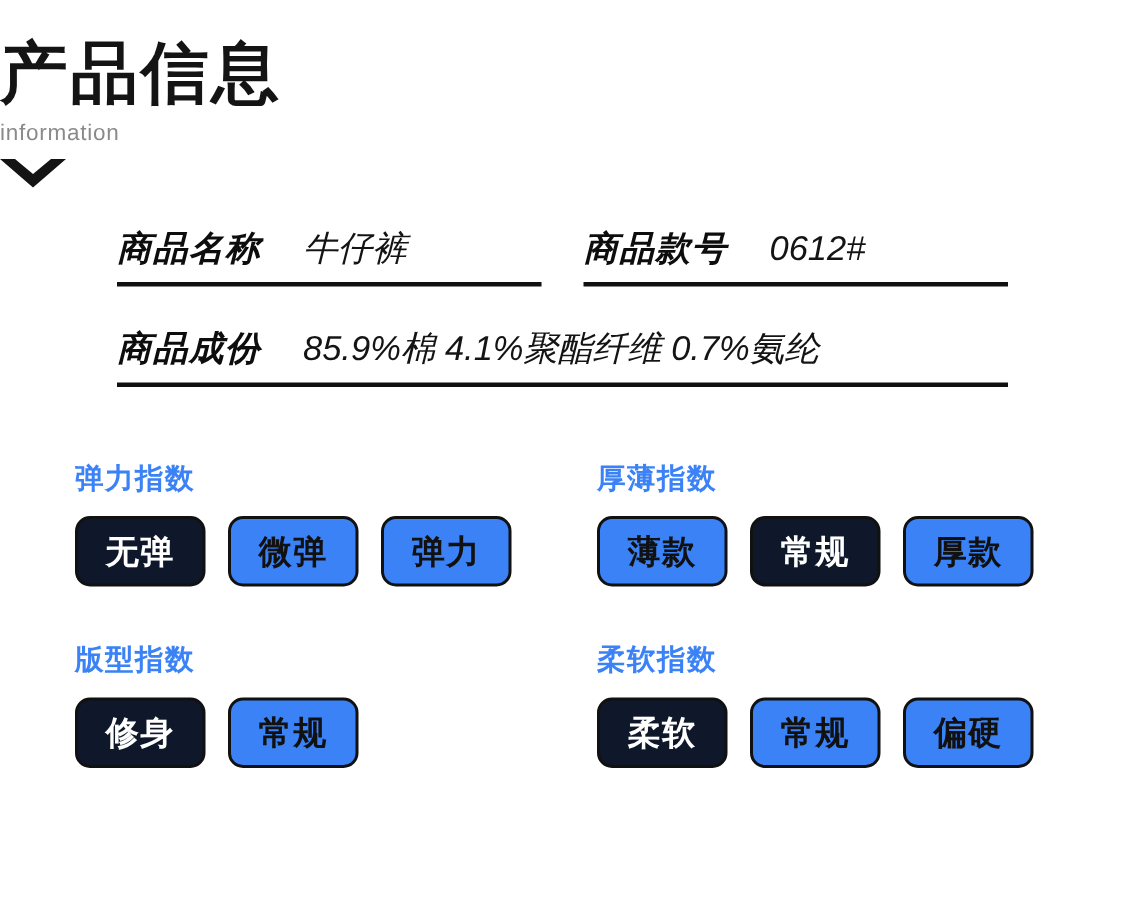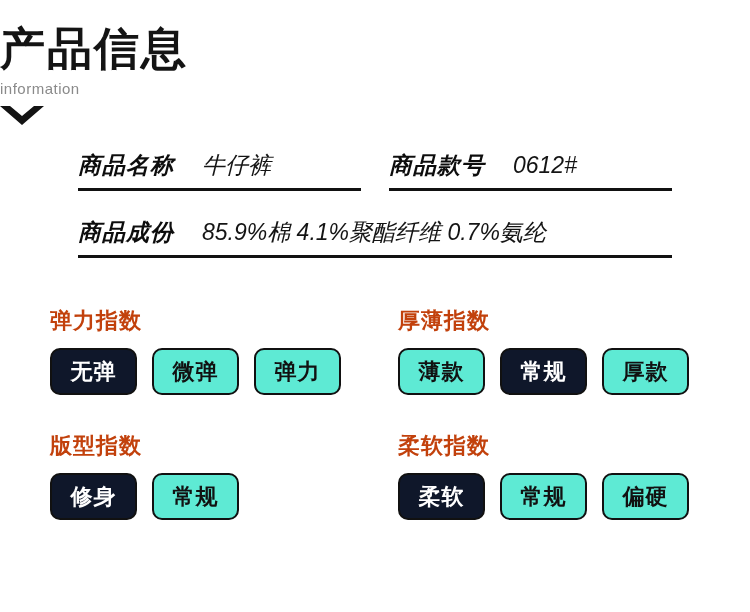--- a/index.html
+++ b/index.html
@@ -84,37 +84,37 @@
   .index-grid {
     margin-top: 48px;
     padding: 0 50px 0 50px;
     display: grid;
     grid-template-columns: 348px 1fr;
     grid-template-rows: auto auto;
     row-gap: 36px;
   }
   .index-section { }
   .index-title {
-    font-size: 22px;
-    font-weight: bold;
-    color: #c2410c;
+    font-size: 19px;
+    font-weight: bold;
+    color: #3b82f6;
     letter-spacing: 1px;
     margin-bottom: 12px;
   }
   .pill-row {
     display: flex;
     gap: 15px;
   }
   .pill {
     width: 87px;
     height: 47px;
     box-sizing: border-box;
     border: 2px solid #111111;
     border-radius: 10px;
-    background: #5eead4;
+    background: #3b82f6;
     color: #111111;
     font-size: 22px;
     font-weight: bold;
     letter-spacing: 1px;
     display: flex;
     align-items: center;
     justify-content: center;
     cursor: pointer;
     user-select: none;
   }

